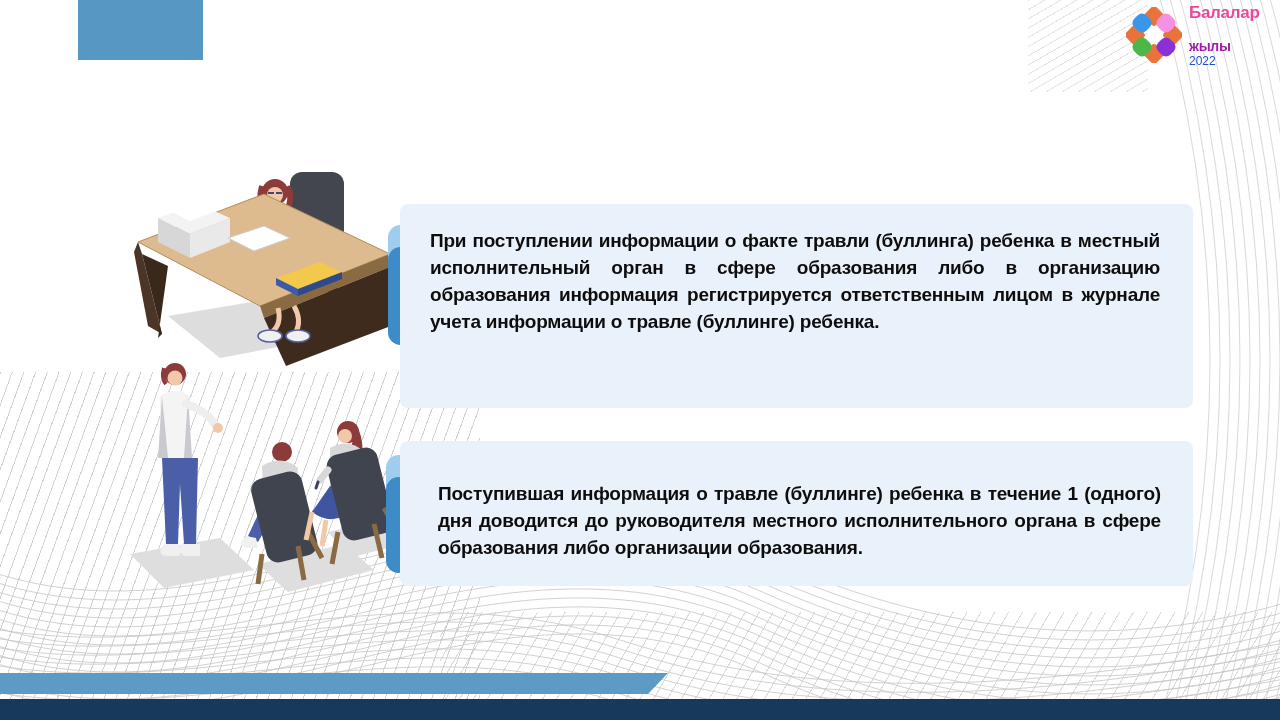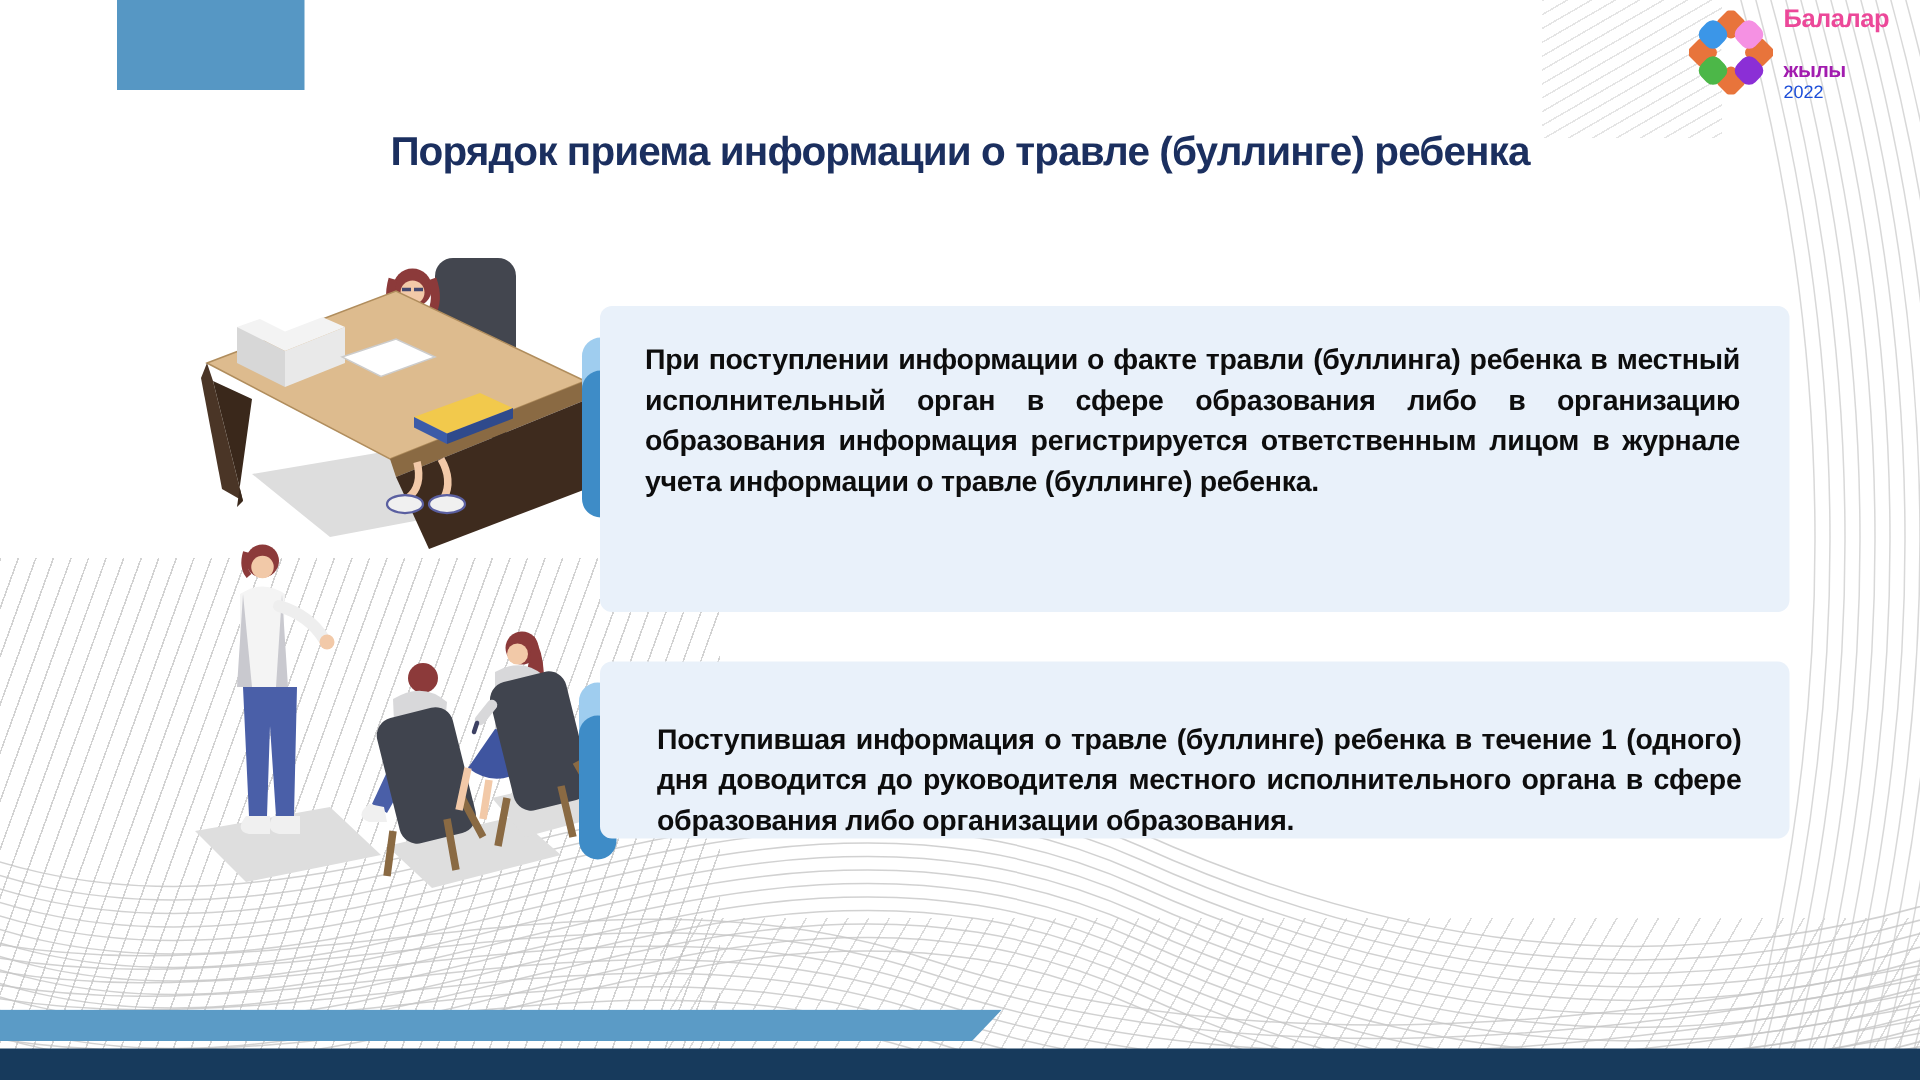--- a/index.html
+++ b/index.html
@@ -34,21 +34,21 @@
   .title{
     position:absolute;top:84px;left:20px;right:20px;text-align:center;
     color:#1B2F5F;font-weight:bold;font-size:27px;line-height:34px;letter-spacing:-0.6px;
   }
   
   .card{
     position:absolute;left:400px;width:793px;background:#E9F1FA;border-radius:8px;
     box-sizing:border-box;
   }
   #card1{top:204px;height:204px;padding:23px 33px 0 30px;}
-  #card2{top:441px;height:118px;padding:39px 32px 0 38px;}
+  #card2{top:441px;height:145px;padding:39px 32px 0 38px;}
   .card-text{
     font-weight:bold;font-size:19px;line-height:27px;text-align:justify;
     color:#0d0d0d;letter-spacing:-0.2px;
   }
   .capsule{position:absolute;width:25px;border-radius:13px;}
   .capsule.light{background:#9FCDEF;}
   .capsule.dark{background:#3E8CC7;}
   #cap1l{left:388px;top:225px;height:84px;}
   #cap1d{left:388px;top:247px;height:98px;}
   #cap2l{left:386px;top:455px;height:84px;}
@@ -136,21 +136,20 @@
       </g>
     </svg>
     <div class="logo-text">
       <div class="logo-l1">Балалар</div>
       <div class="logo-l2">жылы</div>
       <div class="logo-year">2022</div>
     </div>
   </div>
 
   <div class="title">
-    <div>Порядок приема информации о травле (буллинге) ребенка</div>
   </div>
 
   <svg id="illus1" class="illus" width="270" height="200" viewBox="0 0 270 200">
     <polygon points="40,150 230,118 272,158 92,192" fill="#dddddd"></polygon>
 
     <rect x="162" y="6" width="54" height="100" rx="12" fill="#43464f"></rect>
     <rect x="176" y="100" width="34" height="26" rx="6" fill="#33363e"></rect>
 
     <circle cx="147" cy="26" r="13" fill="#8C3A3A"></circle>
     <circle cx="147" cy="29" r="8" fill="#F2C9A8"></circle>

